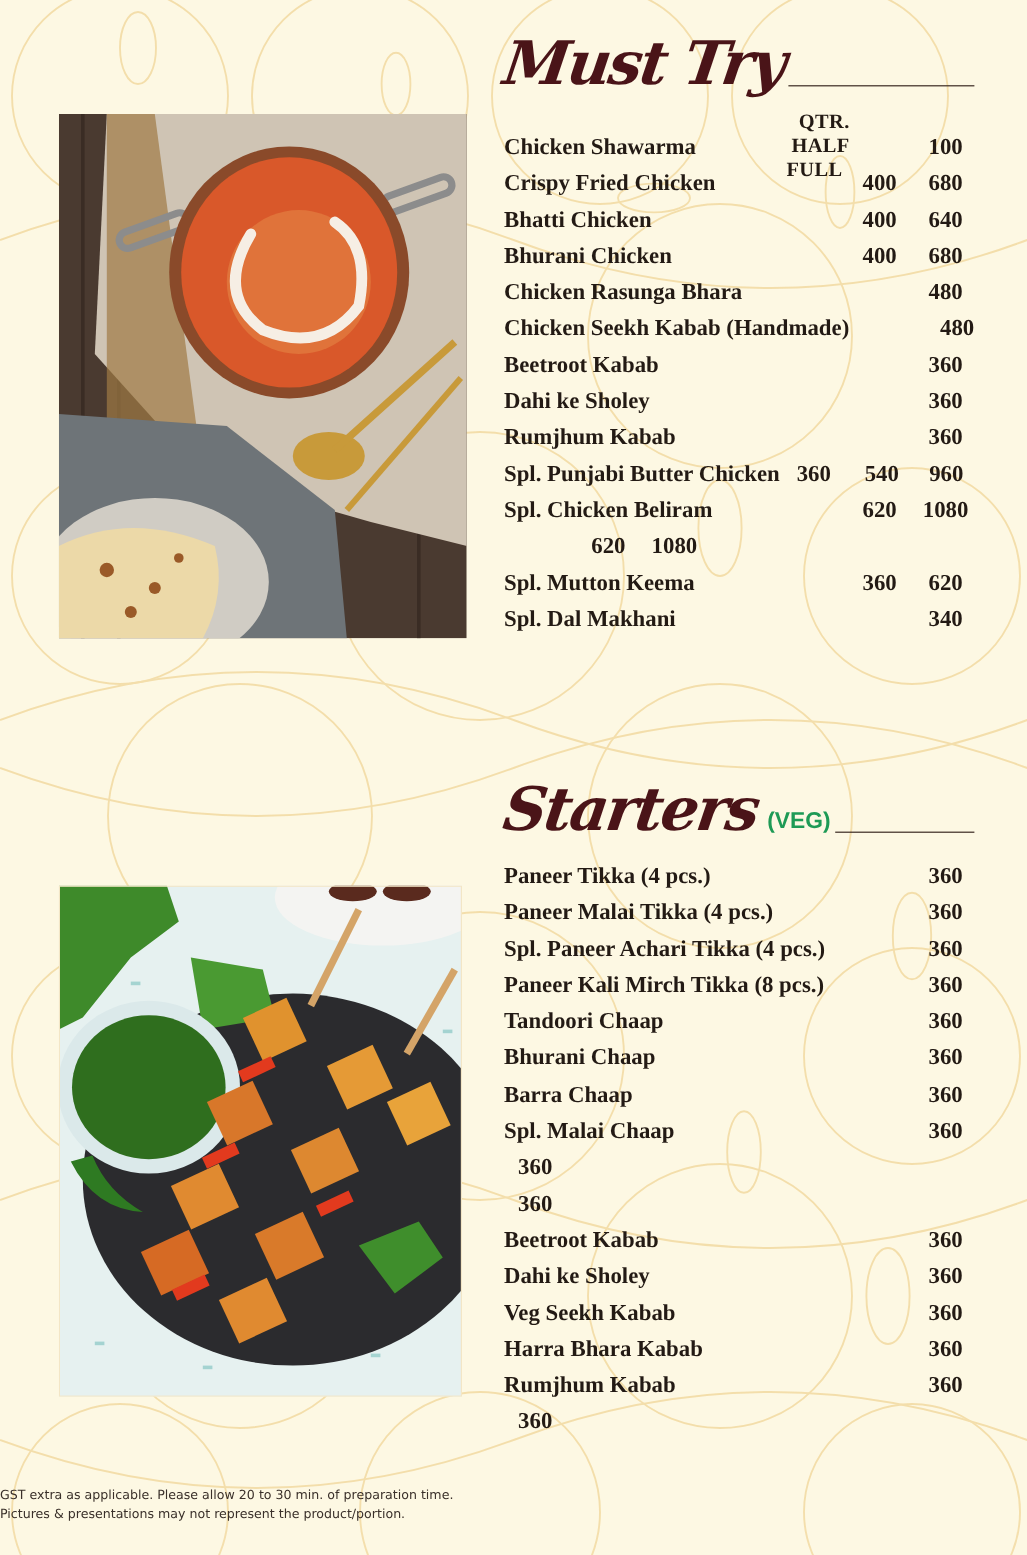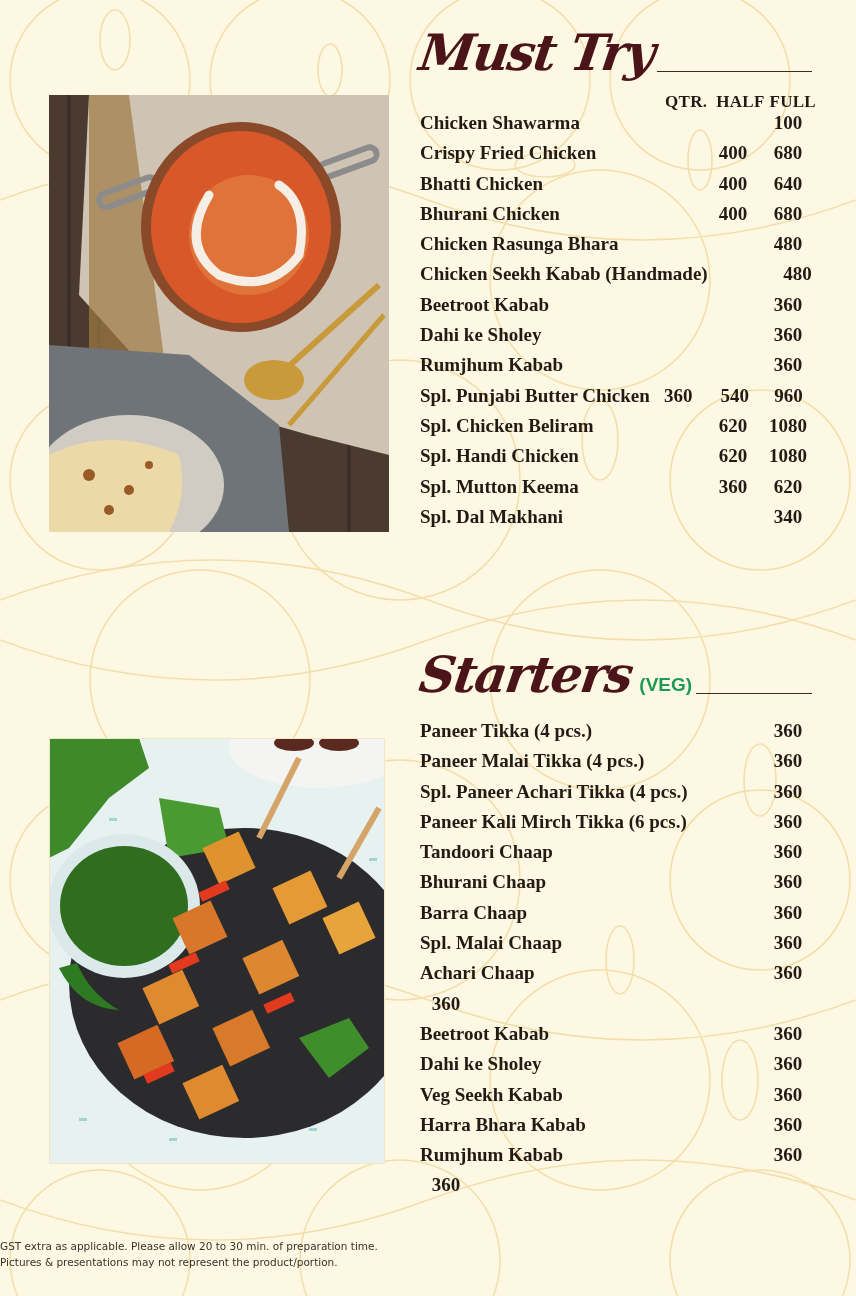--- a/index.html
+++ b/index.html
@@ -133,21 +133,21 @@
   </g>
 </svg>
 
 <div class="page">
 
   <div class="section-heading" style="left:420px; top:22px; width:392px; height:56px;">
     <span class="script-title">Must Try</span>
     <span class="heading-rule"></span>
   </div>
 
-  <div class="col-headers" style="left:650px; top:92px; width:166px;">
+  <div class="col-headers" style="left:650px; top:92px; width:166px;flex-direction:column;">
     <span class="w-qtr">QTR.</span>
     <span class="w-half">HALF</span>
     <span class="w-full">FULL</span>
   </div>
 
   <ul class="menu-list" style="left:420px; top:112px; width:394px;">
     <li class="menu-row">
         <span class="name">Chicken Shawarma</span>
         <span class="price w-qtr"></span>
         <span class="price w-half"></span>
@@ -207,21 +207,20 @@
         <span class="price w-half">540</span>
         <span class="price w-full">960</span>
       </li>
     <li class="menu-row">
         <span class="name">Spl. Chicken Beliram</span>
         <span class="price w-qtr"></span>
         <span class="price w-half">620</span>
         <span class="price w-full">1080</span>
       </li>
     <li class="menu-row">
-        <span class="name">Spl. Handi Chicken</span>
         <span class="price w-qtr"></span>
         <span class="price w-half">620</span>
         <span class="price w-full">1080</span>
       </li>
     <li class="menu-row">
         <span class="name">Spl. Mutton Keema</span>
         <span class="price w-qtr"></span>
         <span class="price w-half">360</span>
         <span class="price w-full">620</span>
       </li>
@@ -277,41 +276,40 @@
       </li>
     <li class="menu-row">
         <span class="name">Paneer Malai Tikka (4 pcs.)</span>
         <span class="price w-full">360</span>
       </li>
     <li class="menu-row">
         <span class="name">Spl. Paneer Achari Tikka (4 pcs.)</span>
         <span class="price w-full">360</span>
       </li>
     <li class="menu-row">
-        <span class="name">Paneer Kali Mirch Tikka (6 pcs.)</span>
+        <span class="name">Paneer Kali Mirch Tikka (8 pcs.)</span>
         <span class="price w-full">360</span>
       </li>
     <li class="menu-row">
         <span class="name">Tandoori Chaap</span>
         <span class="price w-full">360</span>
       </li>
     <li class="menu-row">
         <span class="name">Bhurani Chaap</span>
         <span class="price w-full">360</span>
       </li>
     <li class="menu-row">
         <span class="name">Barra Chaap</span>
         <span class="price w-full">360</span>
       </li>
     <li class="menu-row">
         <span class="name">Spl. Malai Chaap</span>
         <span class="price w-full">360</span>
       </li>
     <li class="menu-row">
-        <span class="name">Achari Chaap</span>
         <span class="price w-full">360</span>
       </li>
     <li class="menu-row">
         <span class="price w-full">360</span>
       </li>
     <li class="menu-row">
         <span class="name">Beetroot Kabab</span>
         <span class="price w-full">360</span>
       </li>
     <li class="menu-row">

